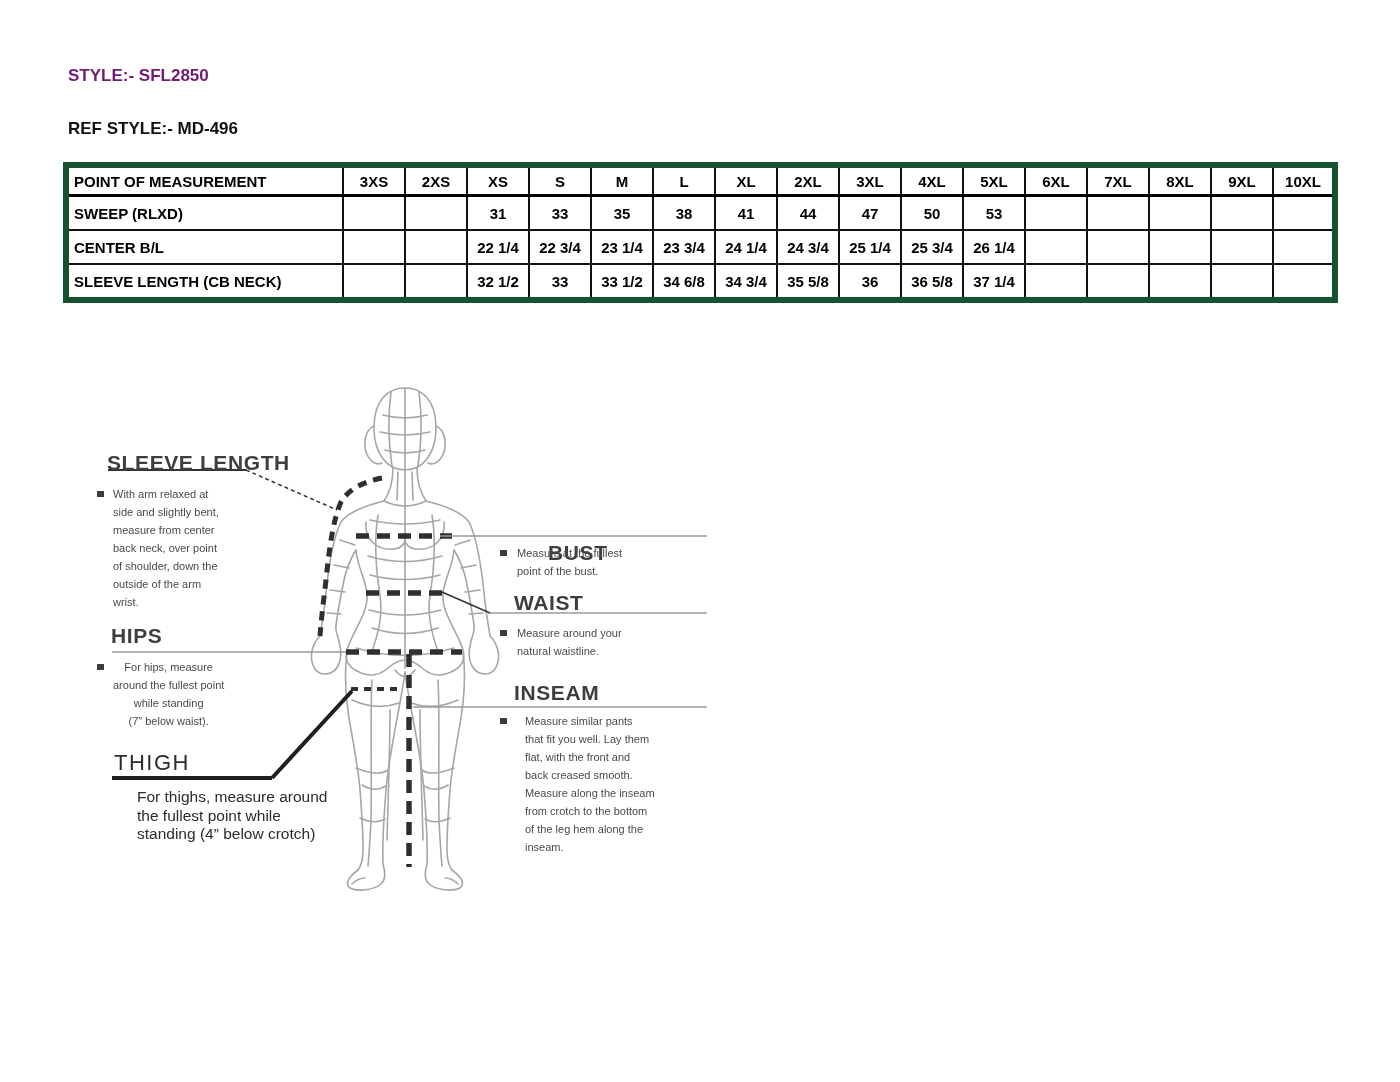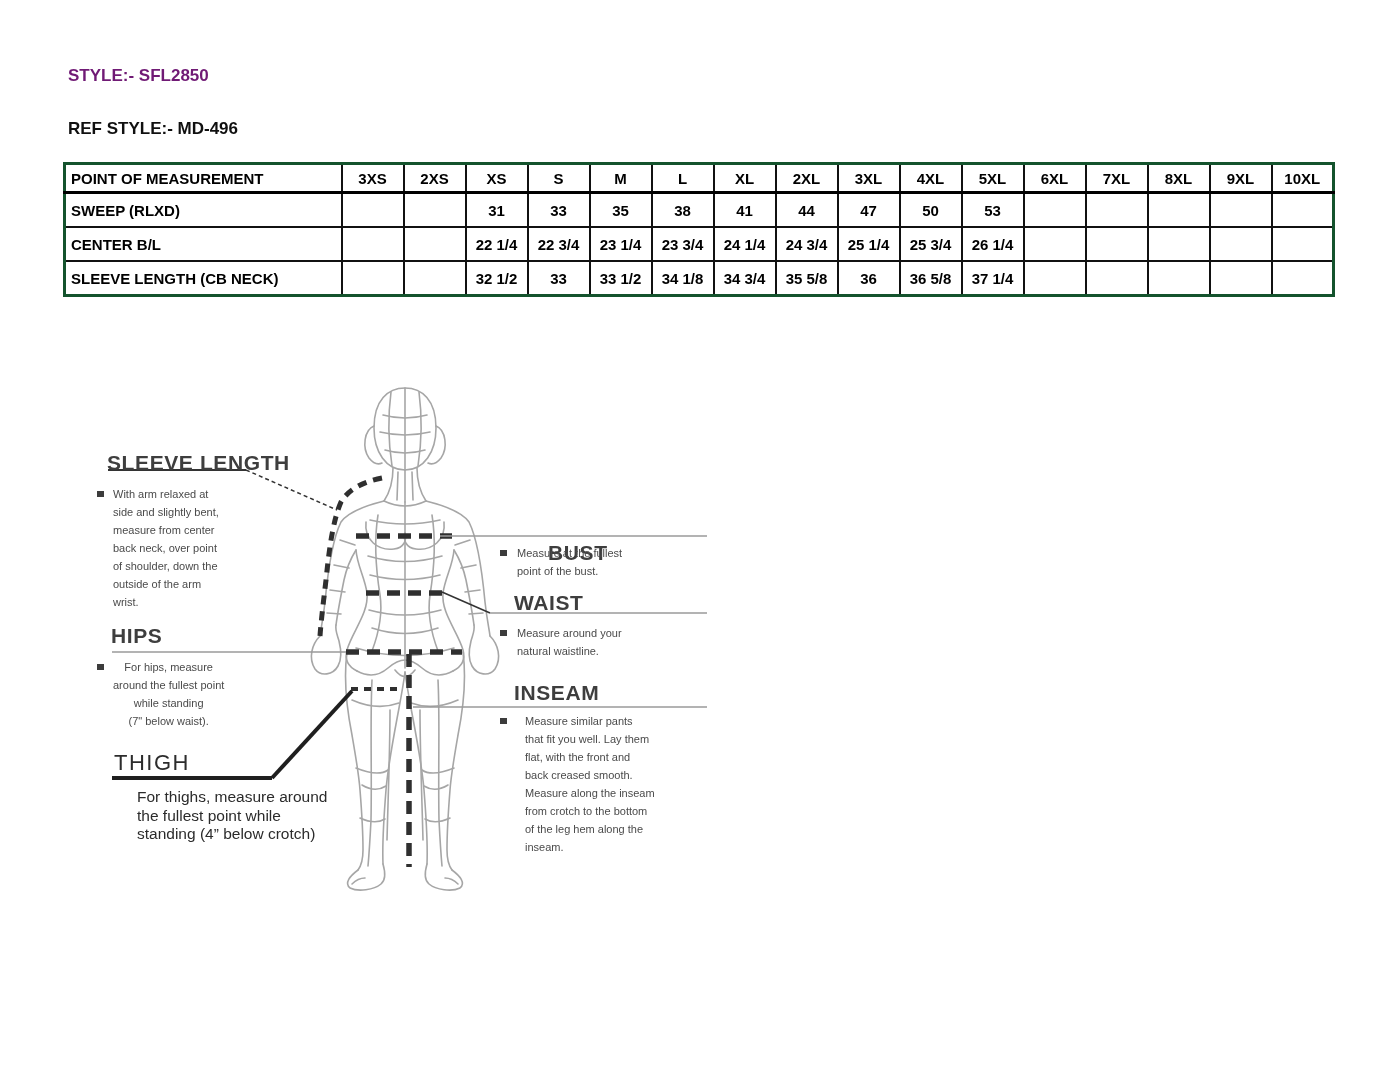--- a/index.html
+++ b/index.html
@@ -4,21 +4,21 @@
 <style>
   html,body { margin:0; padding:0; background:#fff; }
   .page {
     position:relative; width:1400px; height:1082px; background:#ffffff;
     font-family:"Liberation Sans", sans-serif; overflow:hidden;
   }
   .doc-title { position:absolute; left:68px; top:66px; font-size:17px; font-weight:bold; color:#701a75; }
   .doc-ref   { position:absolute; left:68px; top:119px; font-size:17px; font-weight:bold; color:#101010; }
 
   .table-wrap { position:absolute; left:63px; top:162px; }
-  table.size-table { border-collapse:collapse; table-layout:fixed; width:1271px; border:3px solid #14532d; }
+  table.size-table { border-collapse:collapse; table-layout:fixed; width:1271px; border:6px solid #14532d; }
   table.size-table th, table.size-table td {
     border:2px solid #111; font-size:15px; font-weight:bold; color:#000;
     text-align:center; padding:0; white-space:nowrap; overflow:hidden; background:#fff;
   }
   table.size-table thead th { height:26px; border-bottom:3px solid #000; }
   table.size-table tbody th, table.size-table tbody td { height:32px; }
   table.size-table .rowlabel { text-align:left; padding-left:5px; }
 
   .note { position:absolute; left:78px; top:336px; font-size:16px; font-weight:bold; color:#101010; }
 
@@ -103,21 +103,21 @@
             <td></td>
             <td></td>
           </tr>
           <tr>
             <th class="rowlabel">SLEEVE LENGTH (CB NECK)</th>
             <td></td>
             <td></td>
             <td>32 1/2</td>
             <td>33</td>
             <td>33 1/2</td>
-            <td>34 1/8</td>
+            <td>34 6/8</td>
             <td>34 3/4</td>
             <td>35 5/8</td>
             <td>36</td>
             <td>36 5/8</td>
             <td>37 1/4</td>
             <td></td>
             <td></td>
             <td></td>
             <td></td>
             <td></td>

